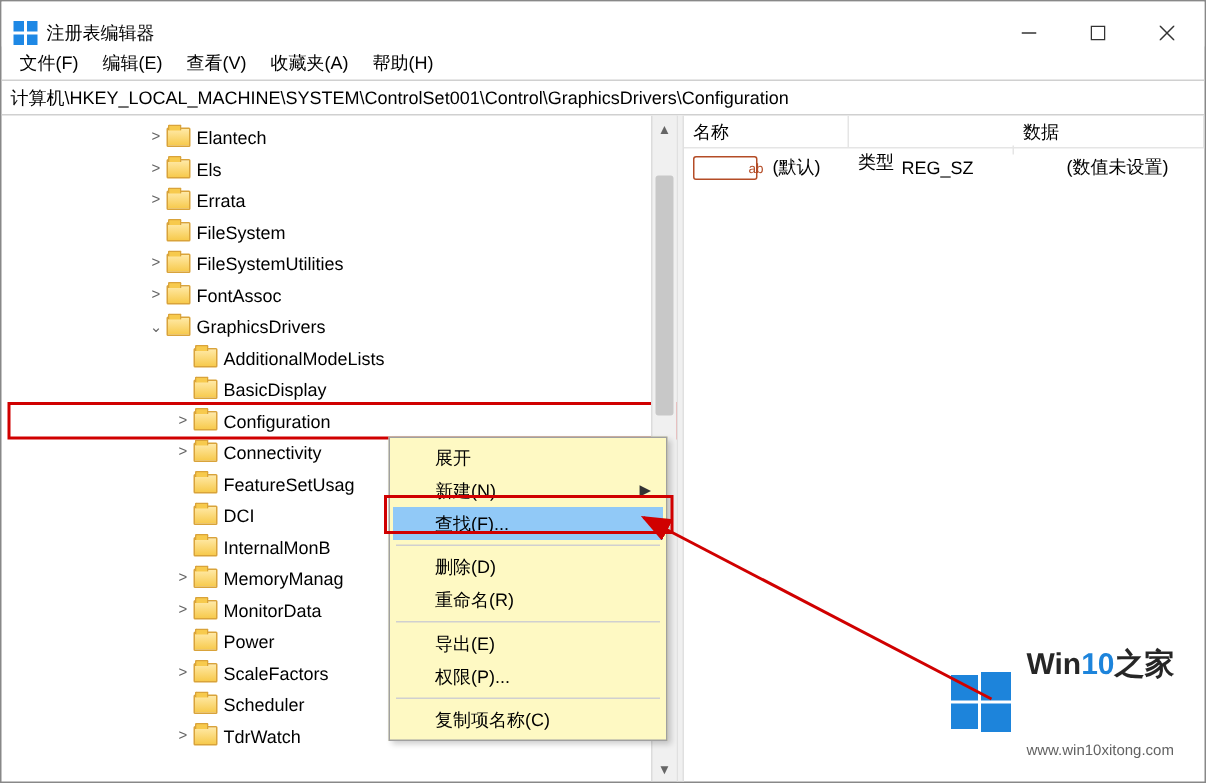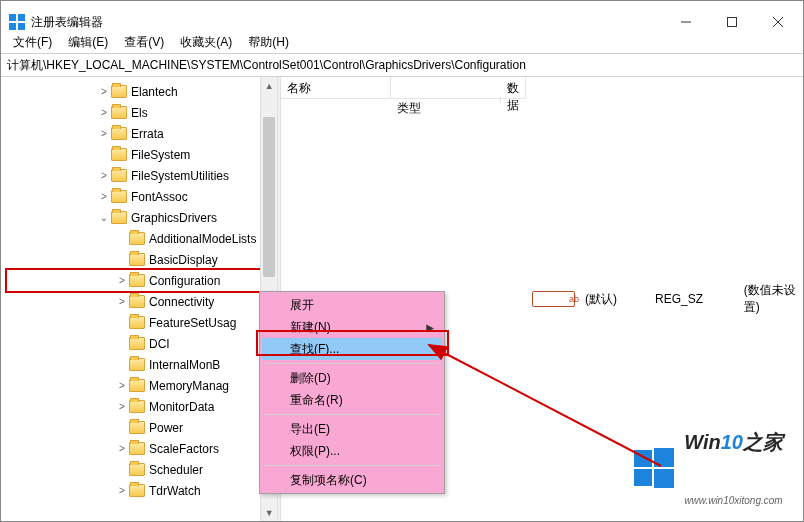--- a/index.html
+++ b/index.html
@@ -63,21 +63,21 @@
   }
   .splitter {
     width: 5px;
     background: #f0f0f0;
     border-left: 1px solid #e0e0e0;
     border-right: 1px solid #e0e0e0;
     cursor: col-resize;
   }
   .right {
     flex: 1;
-    display: flex; flex-direction: row;
+    display: flex; flex-direction: column;
   }
   .right-header {
     height: 22px;
     display: flex;
     border-bottom: 1px solid #e5e5e5;
   }
   .right-header .col {
     padding: 3px 6px;
     border-right: 1px solid #e5e5e5;
   }
@@ -141,21 +141,21 @@
     padding-left: calc(var(--indent,0) - 2px);
     height: 25px;
     margin-top:-2px;
     margin-bottom:-2px;
   }
   
   .context-menu {
     position: absolute;
     left: 258px; top: 290px;
     width: 186px;
-    background: #f9a8d4;
+    background: #fef9c3;
     border: 1px solid #a0a0a0;
     box-shadow: 2px 2px 4px rgba(0,0,0,.2);
     padding: 2px;
     z-index: 30;
   }
   .context-menu-outline {
     position: absolute;
     left: 255px; top: 329px;
     width: 193px; height: 26px;
     border: 2px solid #d00000;
@@ -187,21 +187,21 @@
     position: absolute;
     right: 20px; bottom: 15px;
     display: flex; align-items: center;
     z-index: 20;
     opacity: .92;
   }
   .wm-logo {
     width: 44px; height: 44px;
     margin-right: 8px;
   }
-  .wm-text { color: #141414; font-style: italic; }
+  .wm-text { color: #141414; }
   .wm-text .big { font-size: 20px; font-weight: 700; }
   .wm-text .big .blue { color: #0a7ad9; }
   .wm-text .url { font-size: 10px; color: #555; margin-top: 39px; }
   
   .vscroll {
     position:absolute;
     right:0; top:0; bottom:0;
     width:17px;
     background:#f0f0f0;
     border-left:1px solid #dcdcdc;

